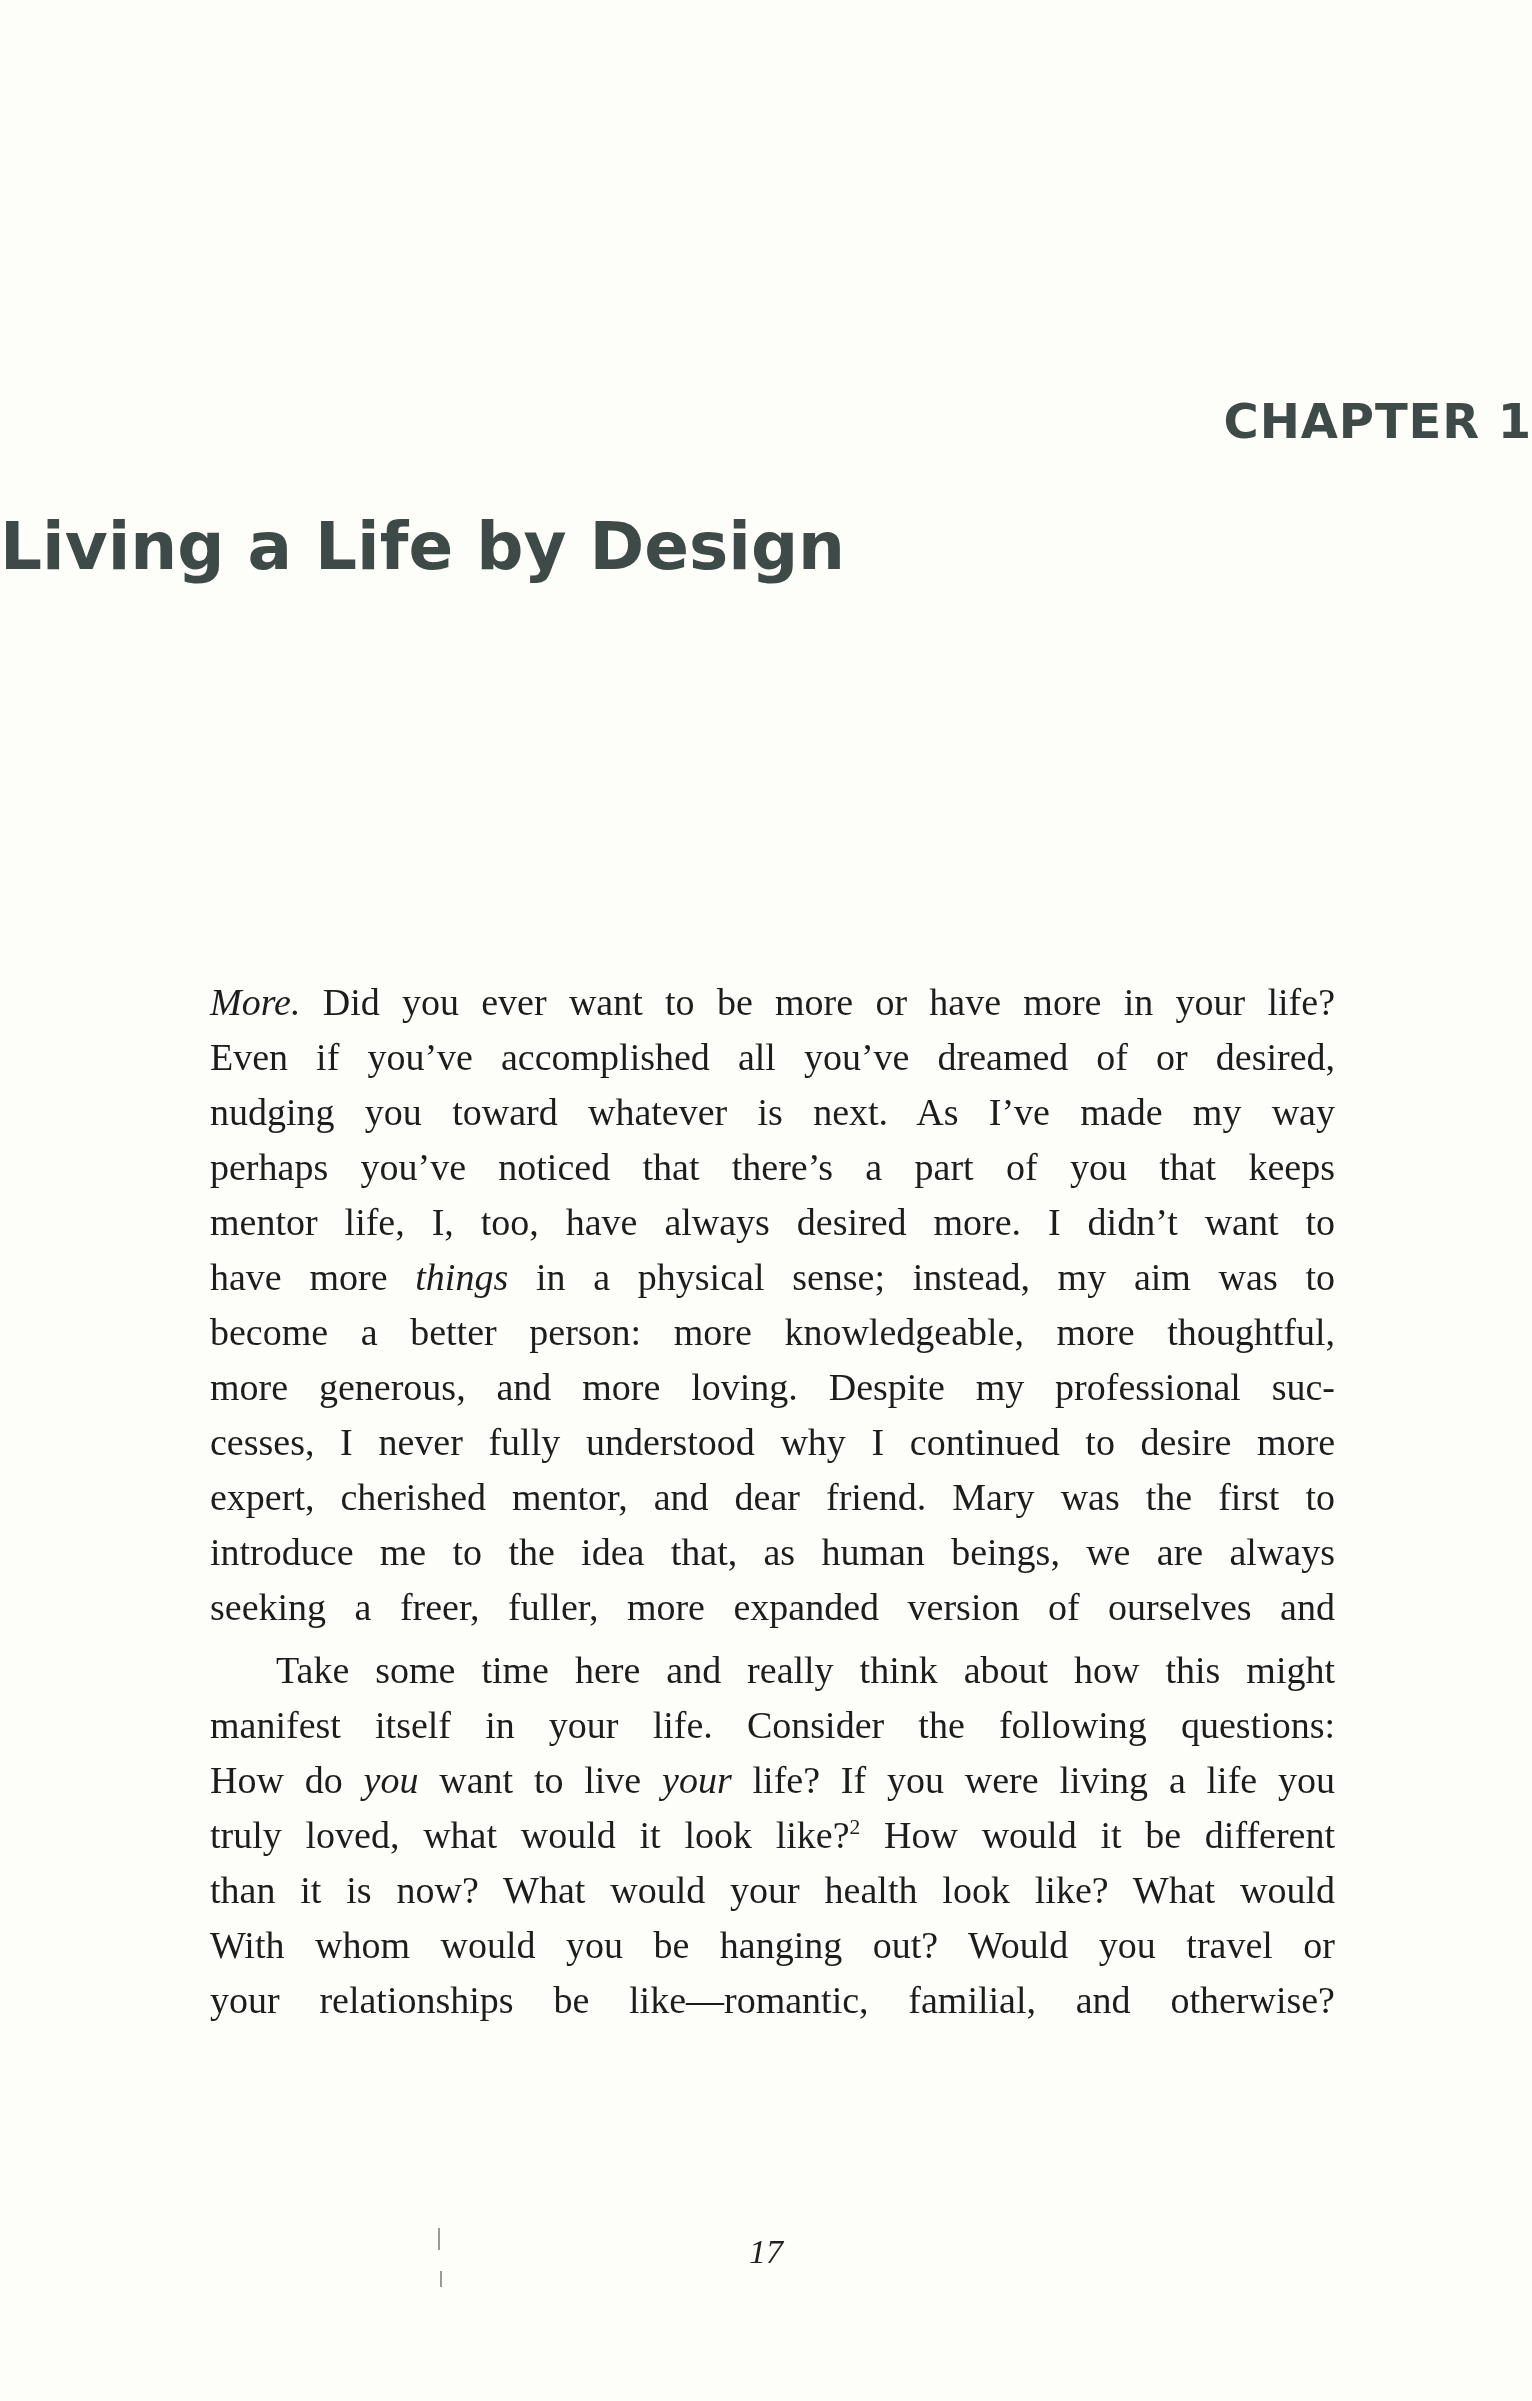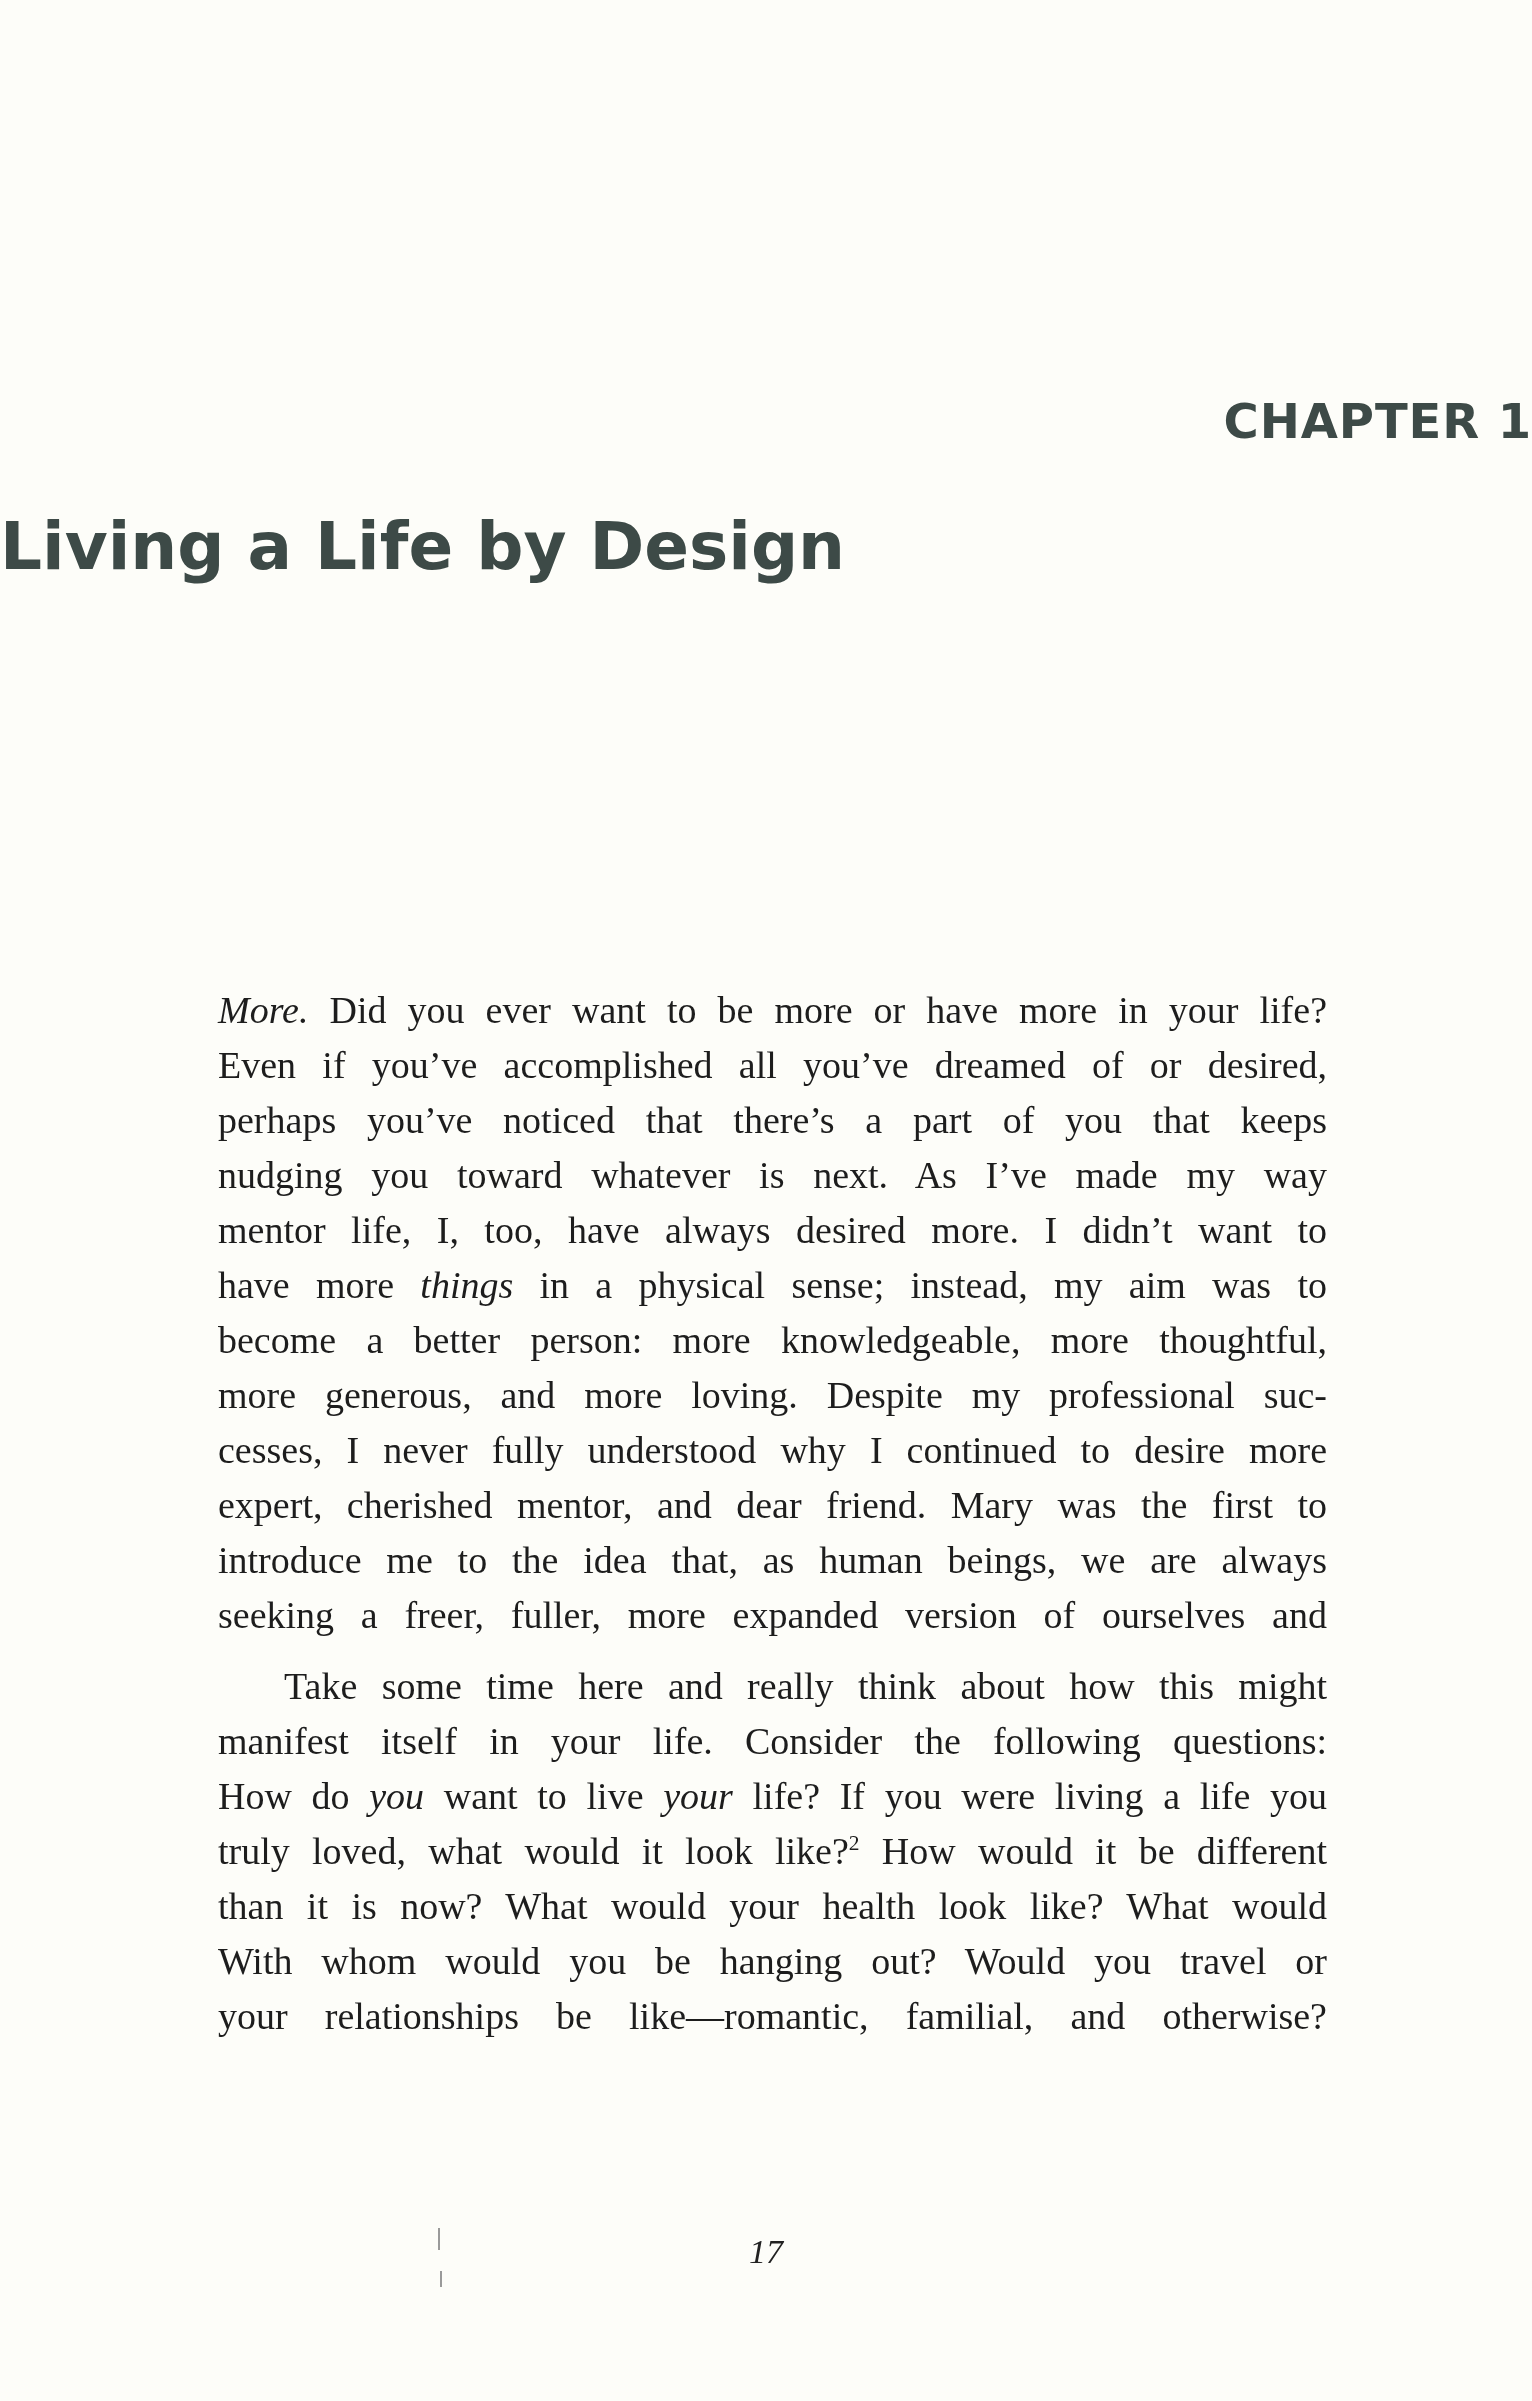--- a/index.html
+++ b/index.html
@@ -46,21 +46,21 @@
       top: 967px;
       left: 202px;
       width: 1141px;
       font-family: "Liberation Serif", serif;
       font-size: 38px;
       line-height: 55px;
       color: #1d1d1d;
       text-align: justify;
     }
     .body-text p {
-      margin: 16px;
+      margin: 8px;
     }
     .body-text sup {
       font-size: 21.5px;
       line-height: 0;
       vertical-align: 14.3px;
     }
     .line {
       display: block;
       text-align: justify;
       text-align-last: justify;
@@ -90,22 +90,22 @@
 <body>
 
 <div class="page">
   <div class="chapter-label">CHAPTER 1</div>
   <div class="chapter-title">Living a Life by Design</div>
 
   <div class="body-text" id="body-text">
       <p>
         <span class="line"><em>More.</em><span> Did you ever want to be more or have more in your life?</span></span>
         <span class="line"><span>Even if you’ve accomplished all you’ve dreamed of or desired,</span></span>
+        <span class="line"><span>nudging you toward whatever is next. As I’ve made my way</span></span>
         <span class="line"><span>perhaps you’ve noticed that there’s a part of you that keeps</span></span>
-        <span class="line"><span>nudging you toward whatever is next. As I’ve made my way</span></span>
         <span class="line"><span>mentor life, I, too, have always desired more. I didn’t want to</span></span>
         <span class="line"><span>have more </span><em>things</em><span> in a physical sense; instead, my aim was to</span></span>
         <span class="line"><span>become a better person: more knowledgeable, more thoughtful,</span></span>
         <span class="line"><span>more generous, and more loving. Despite my professional suc-</span></span>
         <span class="line"><span>cesses, I never fully understood why I continued to desire more</span></span>
         <span class="line"><span>expert, cherished mentor, and dear friend. Mary was the first to</span></span>
         <span class="line"><span>introduce me to the idea that, as human beings, we are always</span></span>
         <span class="line"><span>seeking a freer, fuller, more expanded version of ourselves and</span></span>
       </p>
       <p>

